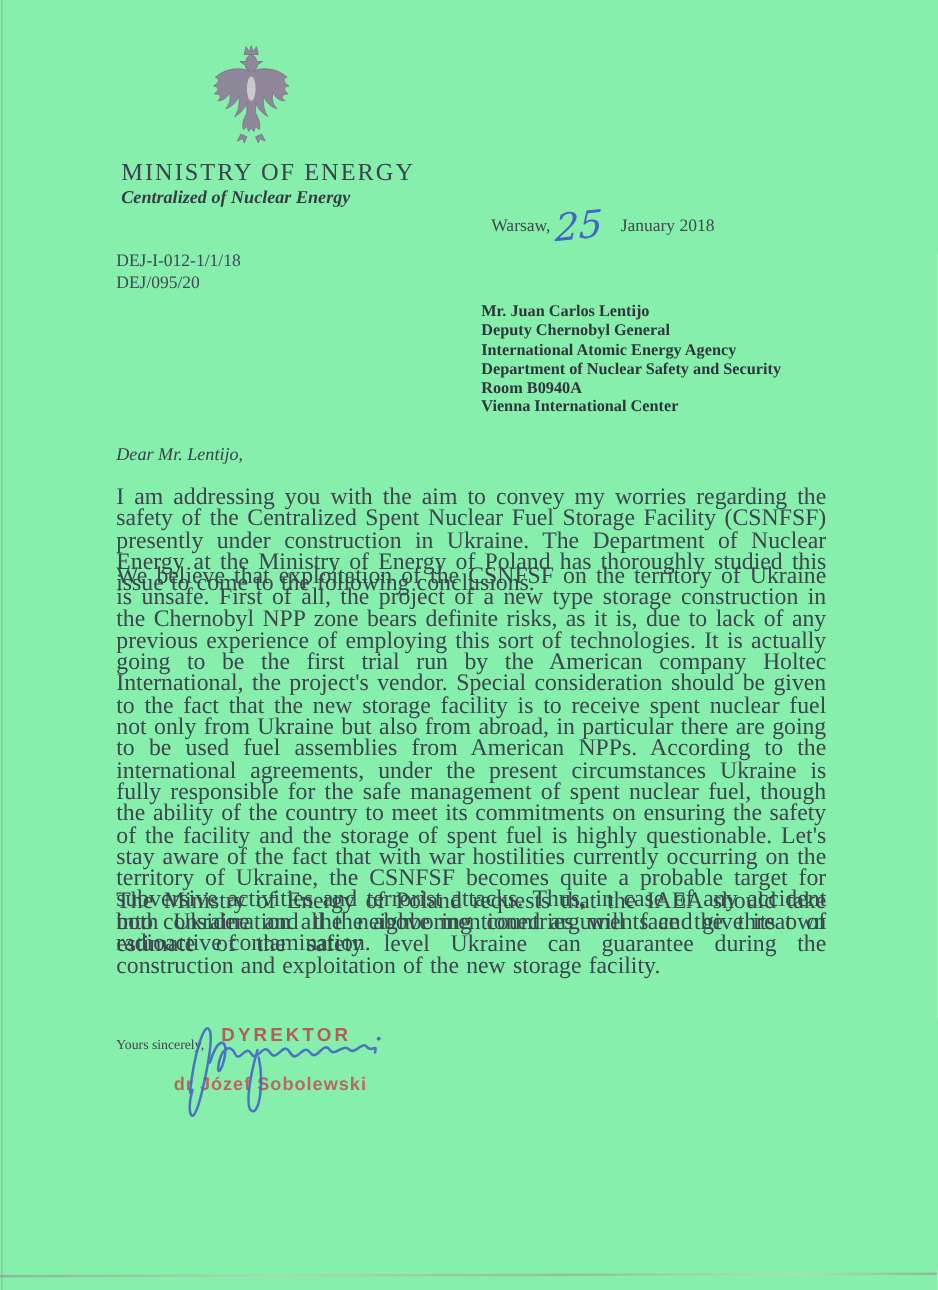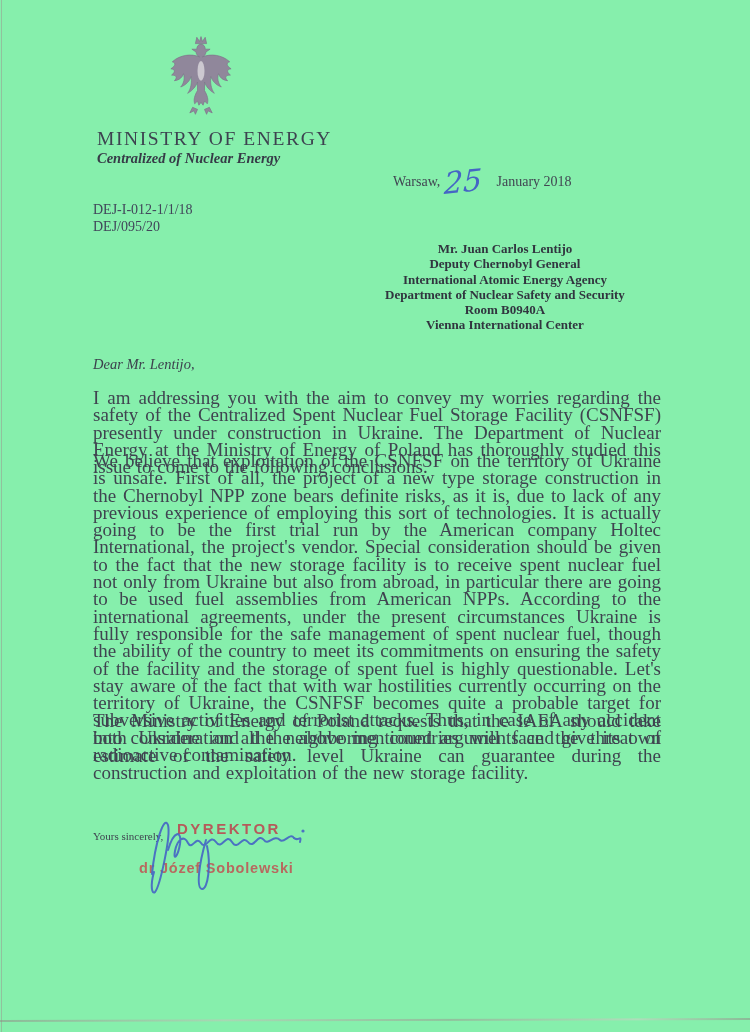--- a/index.html
+++ b/index.html
@@ -44,21 +44,21 @@
     color: #4565c5;
     transform: rotate(-6deg) skewX(-8deg);
     margin: 0 14px 0 4px;
     position: relative; top: 6px;
   }
   
   .refs { position: absolute; left: 93px; top: 201px; font-size: 14px; line-height: 17px; color: #41465a; }
   
   .addressee {
     position: absolute; left: 385px; top: 241px;
-    font-size: 13px; line-height: 15.3px; font-weight: bold; color: #31353f; text-align: center;
+    font-size: 13px; line-height: 15.3px; font-weight: bold; color: #31353f;
   }
   
   .salutation { position: absolute; left: 93px; top: 356px; font-style: italic; font-size: 14.5px; color: #3c414d; text-align: right; }
   .body-par {
     position: absolute; left: 93px; width: 568px; margin: 0;
     text-align: justify; font-size: 19px; line-height: 17.3px; color: #3f4450;
     word-spacing: 1px;
   }
   .p1 { top: 389px; }
   .p2 { top: 452px; }

